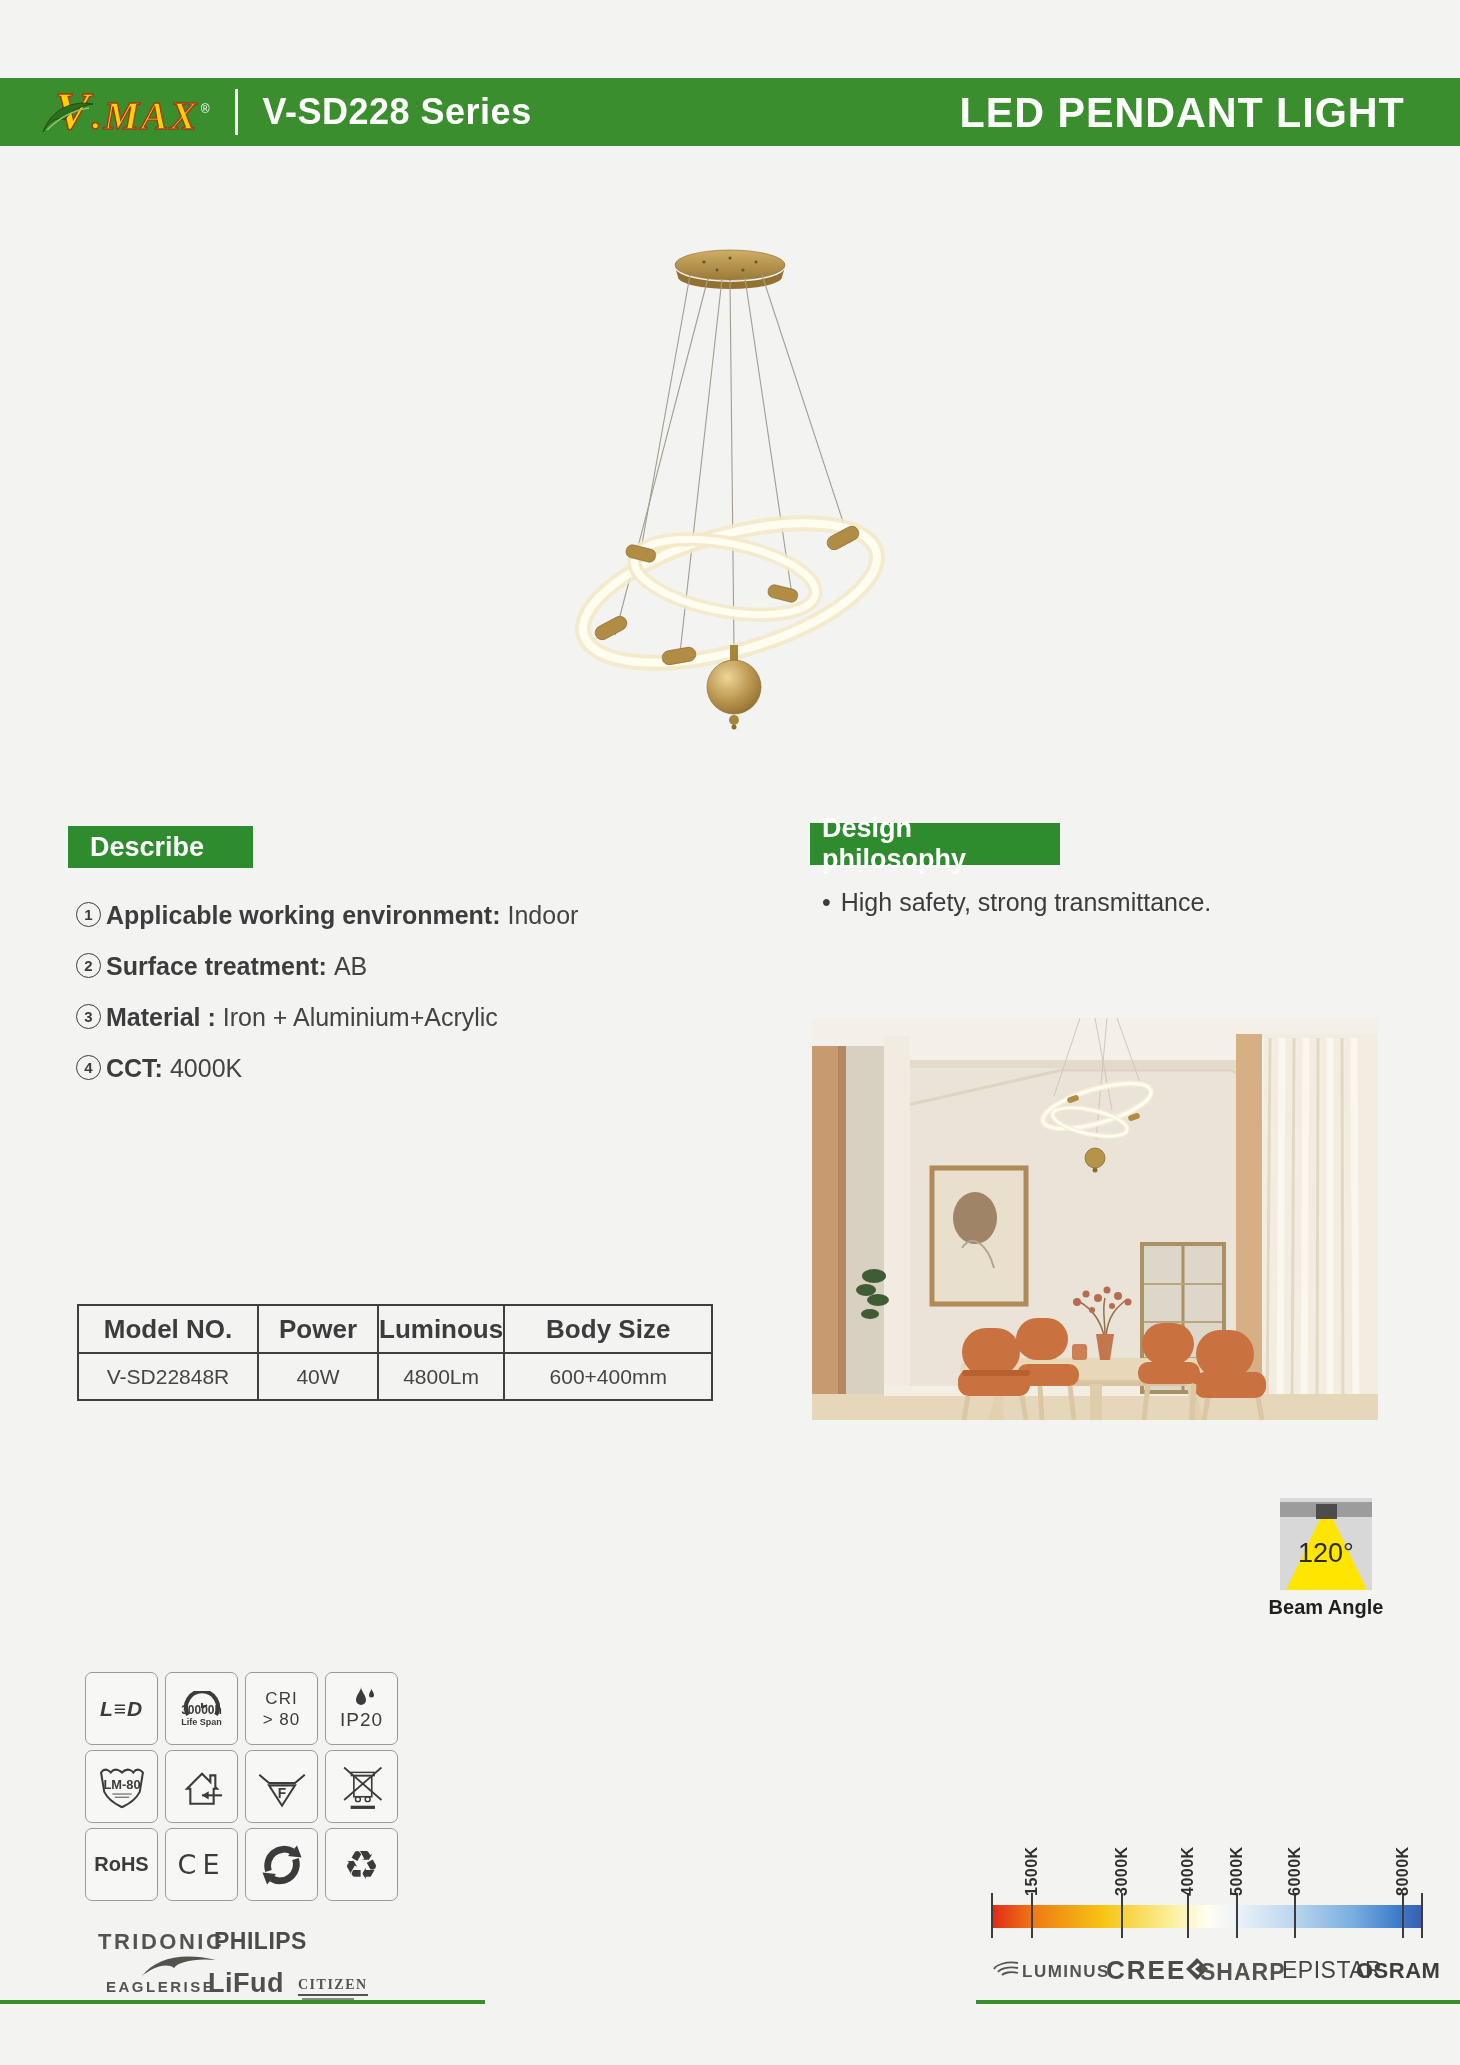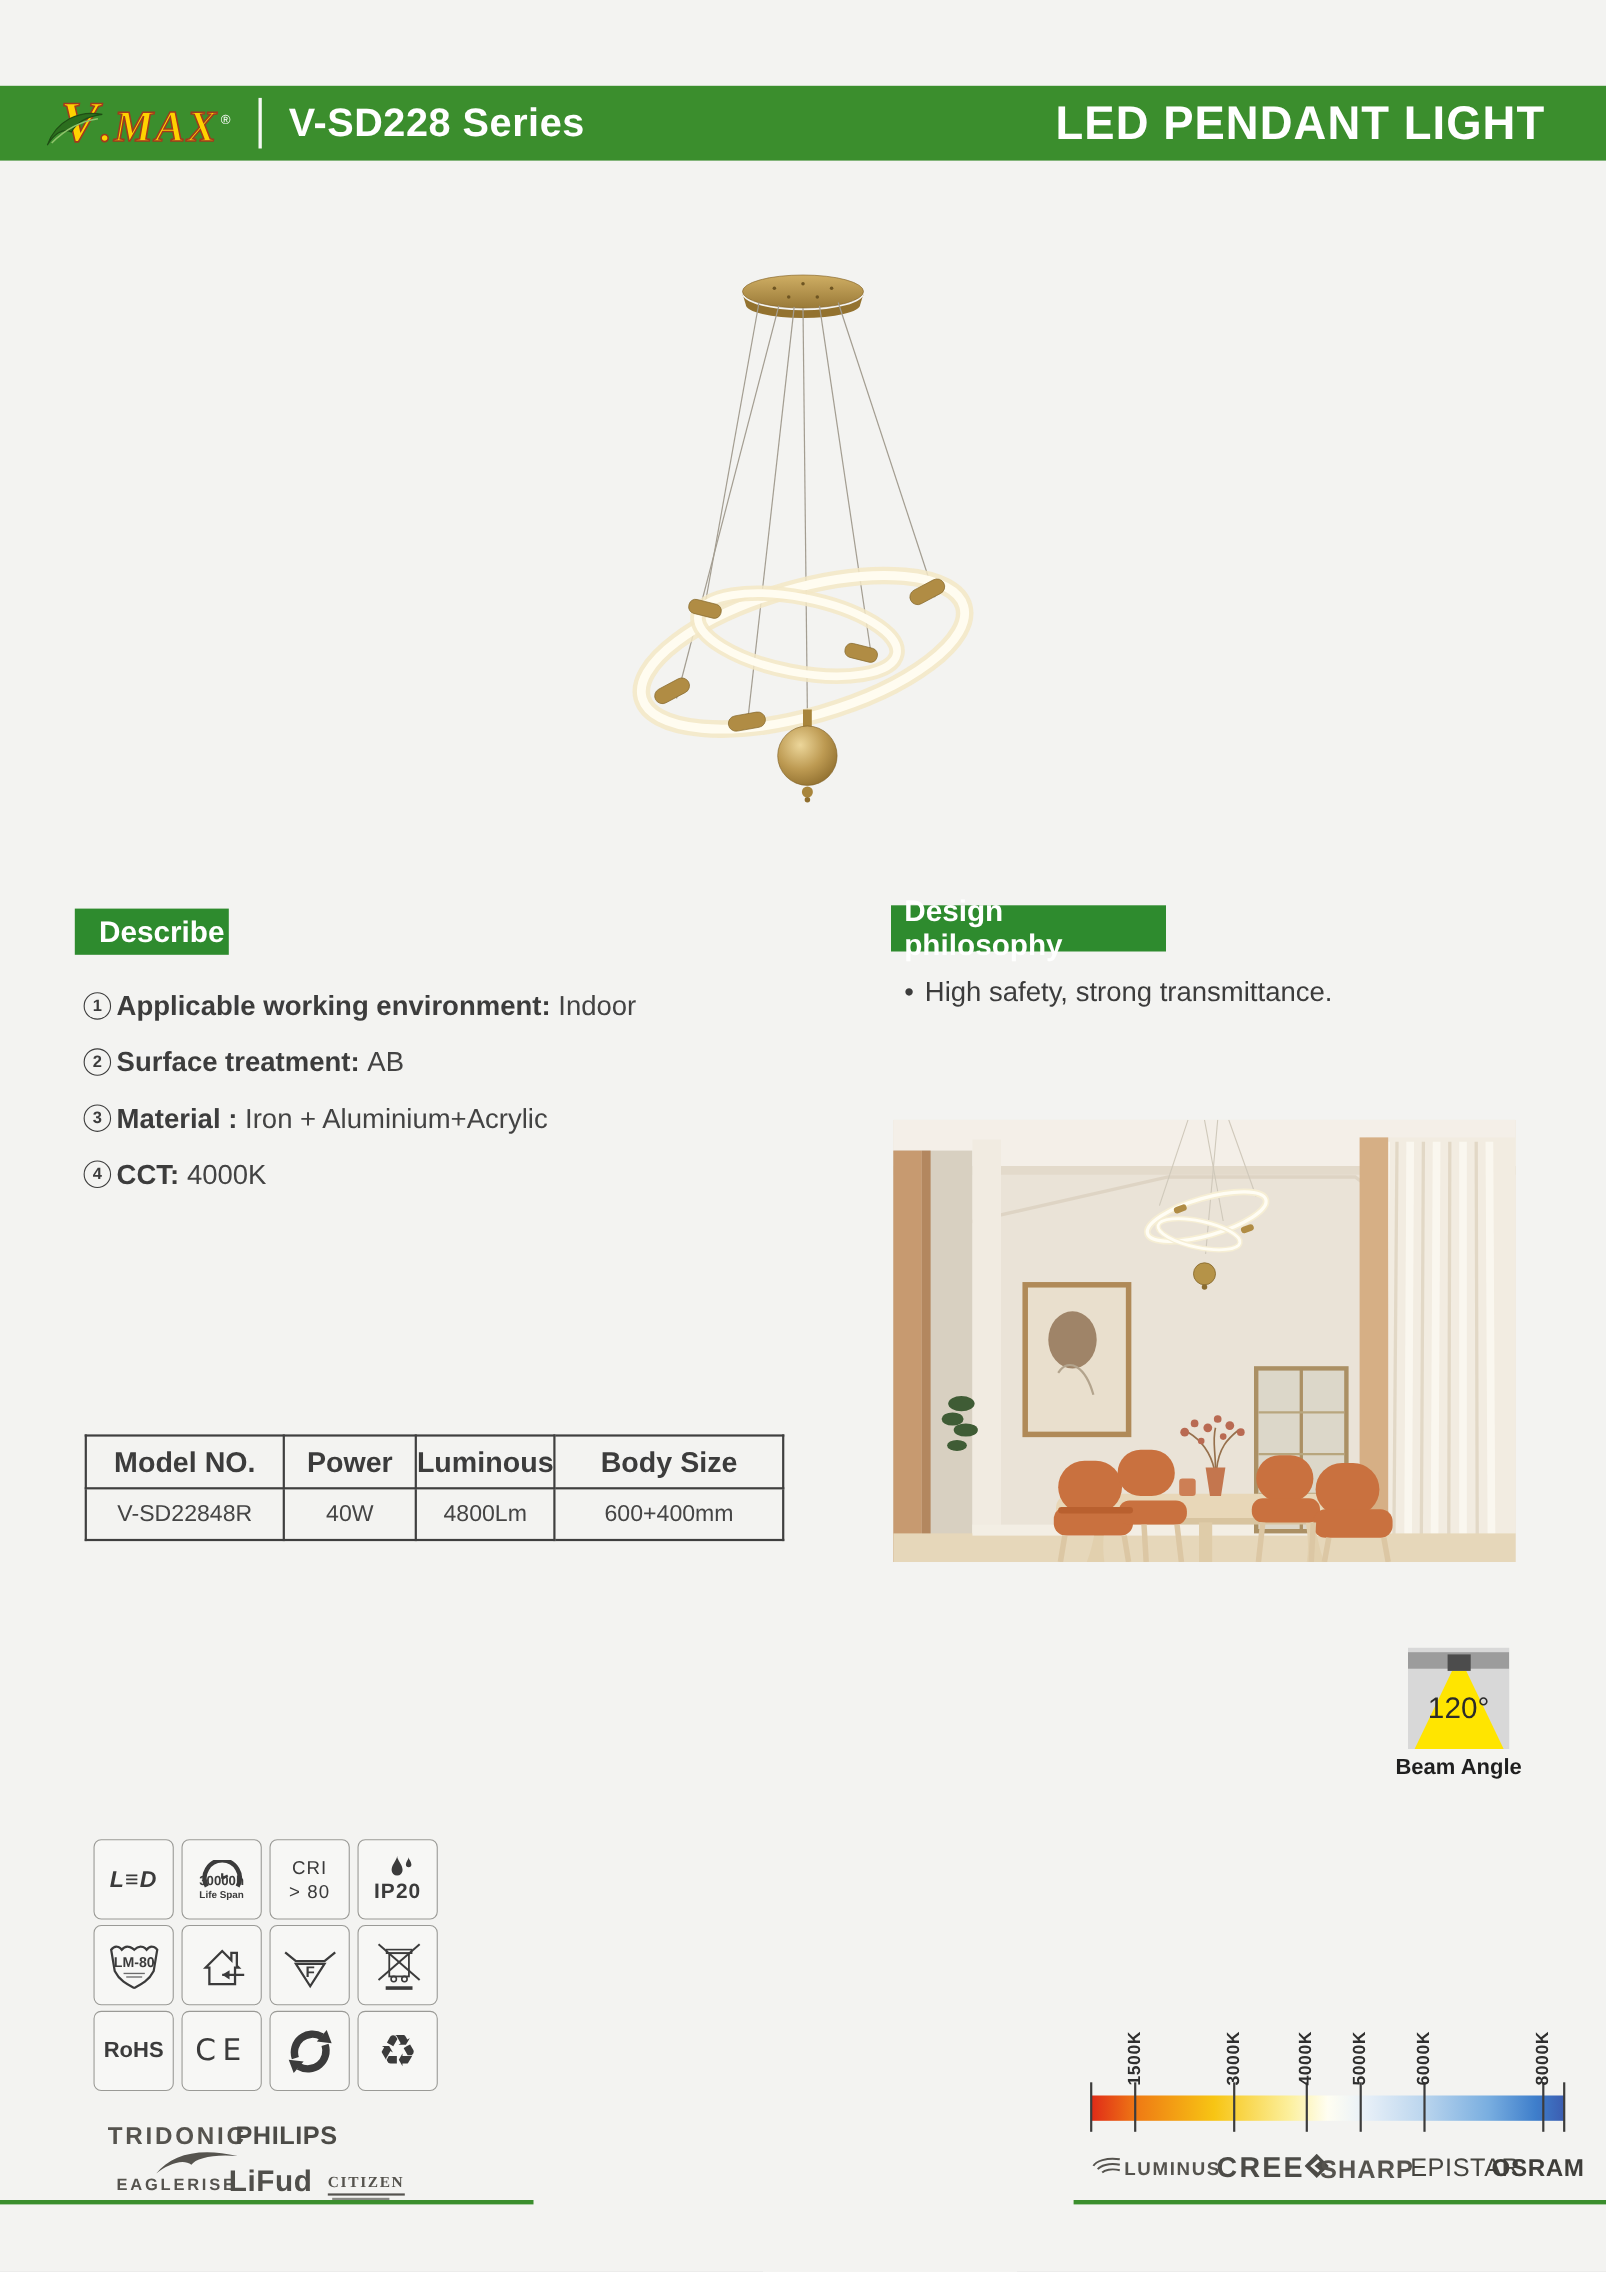--- a/index.html
+++ b/index.html
@@ -17,21 +17,21 @@
   #logo-reg{color:#fff;font-size:12px;margin-left:2px;margin-bottom:22px;}
   #logo-leaf{position:absolute;left:-14px;top:6px;}
   #header-divider{width:3px;height:46px;background:#ffffff;margin:0 24px 0 26px;opacity:.95;}
   #series-title{color:#fff;font-size:36px;font-weight:700;letter-spacing:.5px;}
   #product-title{margin-left:auto;color:#fff;font-size:43px;font-weight:800;letter-spacing:1px;
                  transform:scaleX(.96);transform-origin:right center;}
 
   
   .sec-box{position:absolute;background:#2e8b2e;color:#fff;font-weight:700;font-size:27px;
            display:flex;align-items:center;box-sizing:border-box;}
-  #describe-box{left:68px;top:826px;width:140px;height:42px;padding-left:22px;}
+  #describe-box{left:68px;top:826px;width:185px;height:42px;padding-left:22px;}
   #design-box{left:810px;top:823px;width:250px;height:42px;padding-left:12px;}
 
   
   #describe-list{position:absolute;left:76px;top:900px;width:620px;}
   .d-item{display:flex;align-items:flex-start;margin-bottom:21px;font-size:25px;line-height:30px;}
   .d-num{flex:0 0 auto;width:23px;height:23px;border:1.5px solid #3c3c3c;border-radius:50%;
          display:inline-flex;align-items:center;justify-content:center;font-size:15px;font-weight:600;
          margin:2px 5px 0 0;}
   .d-label{font-weight:700;margin-right:7px;white-space:nowrap;}
   .d-value{color:#434343;}
@@ -62,21 +62,21 @@
               font-size:20px;font-weight:700;color:#1f1f1f;}
 
   
   #cert-grid{position:absolute;left:85px;top:1672px;display:grid;
              grid-template-columns:repeat(4,73px);grid-auto-rows:73px;gap:5px 7px;}
   .cert-cell{border:1.5px solid #9a9a96;border-radius:7px;background:#f7f7f5;
              display:flex;flex-direction:column;align-items:center;justify-content:center;
              box-sizing:border-box;color:#3b3b3b;}
   .led-txt{font-size:21px;font-weight:800;font-style:italic;letter-spacing:1px;}
   .cri-txt{font-size:17px;font-weight:500;letter-spacing:1px;line-height:21px;text-align:center;}
-  .ip-txt{font-size:19px;font-weight:700;letter-spacing:1px;margin-top:1px;}
+  .ip-txt{font-size:19px;font-weight:400;letter-spacing:1px;margin-top:1px;}
   .rohs-txt{font-size:20px;font-weight:700;}
   .ce-txt{font-size:27px;font-weight:500;letter-spacing:6px;font-family:"DejaVu Sans",sans-serif;}
   .recycle-txt{font-size:40px;line-height:40px;font-family:"DejaVu Sans",sans-serif;}
   .lifespan-hours{font-size:12px;font-weight:800;margin-top:-14px;}
   .lifespan-label{font-size:9px;font-weight:800;}
 
   
   .brand{position:absolute;color:#55534e;white-space:nowrap;}
   #brand-tridonic{left:98px;top:1929px;font-size:22px;font-weight:700;letter-spacing:2.5px;}
   #brand-philips{left:214px;top:1928px;font-size:23px;font-weight:800;letter-spacing:.5px;color:#4c4b47;}

